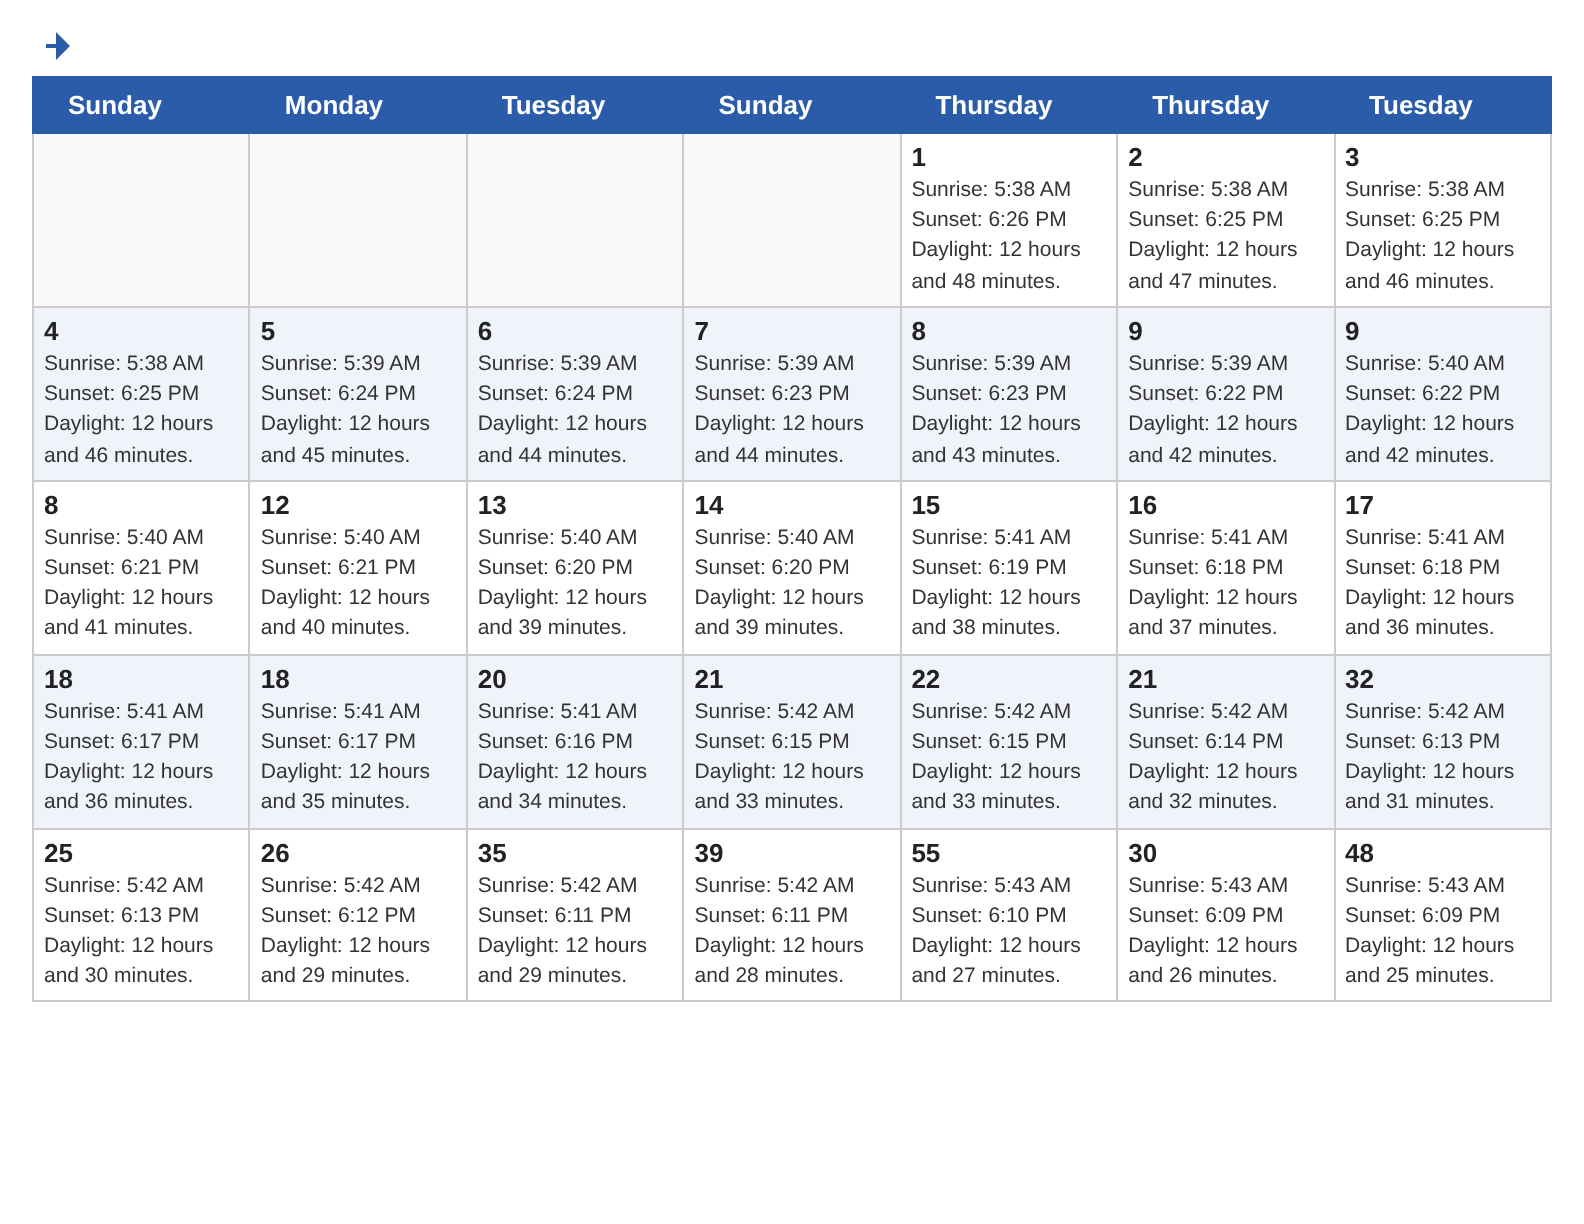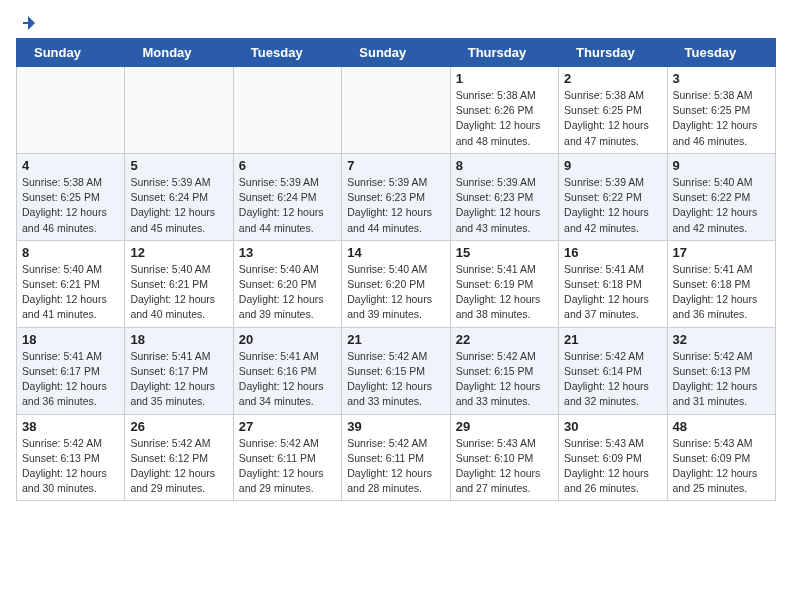--- a/index.html
+++ b/index.html
@@ -212,37 +212,37 @@
           <span class="day-num">21</span>
           <div class="day-info">Sunrise: 5:42 AM<br>Sunset: 6:14 PM<br>Daylight: 12 hours and 32 minutes.</div>
         </td>
         <td>
           <span class="day-num">32</span>
           <div class="day-info">Sunrise: 5:42 AM<br>Sunset: 6:13 PM<br>Daylight: 12 hours and 31 minutes.</div>
         </td>
       </tr>
       <tr>
         <td>
-          <span class="day-num">38</span>
+          <span class="day-num">25</span>
           <div class="day-info">Sunrise: 5:42 AM<br>Sunset: 6:13 PM<br>Daylight: 12 hours and 30 minutes.</div>
         </td>
         <td>
           <span class="day-num">26</span>
           <div class="day-info">Sunrise: 5:42 AM<br>Sunset: 6:12 PM<br>Daylight: 12 hours and 29 minutes.</div>
         </td>
         <td>
-          <span class="day-num">27</span>
+          <span class="day-num">35</span>
           <div class="day-info">Sunrise: 5:42 AM<br>Sunset: 6:11 PM<br>Daylight: 12 hours and 29 minutes.</div>
         </td>
         <td>
           <span class="day-num">39</span>
           <div class="day-info">Sunrise: 5:42 AM<br>Sunset: 6:11 PM<br>Daylight: 12 hours and 28 minutes.</div>
         </td>
         <td>
-          <span class="day-num">29</span>
+          <span class="day-num">55</span>
           <div class="day-info">Sunrise: 5:43 AM<br>Sunset: 6:10 PM<br>Daylight: 12 hours and 27 minutes.</div>
         </td>
         <td>
           <span class="day-num">30</span>
           <div class="day-info">Sunrise: 5:43 AM<br>Sunset: 6:09 PM<br>Daylight: 12 hours and 26 minutes.</div>
         </td>
         <td>
           <span class="day-num">48</span>
           <div class="day-info">Sunrise: 5:43 AM<br>Sunset: 6:09 PM<br>Daylight: 12 hours and 25 minutes.</div>
         </td>

